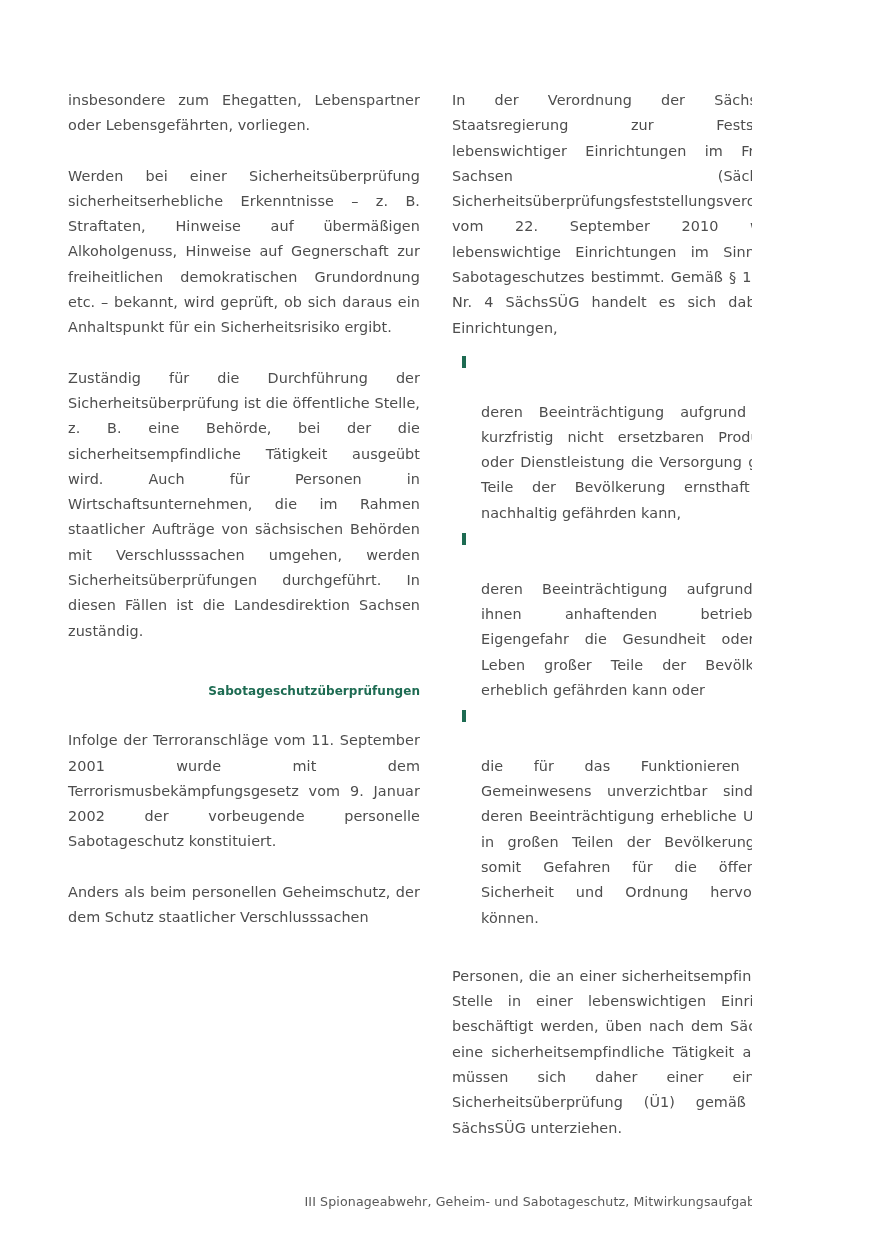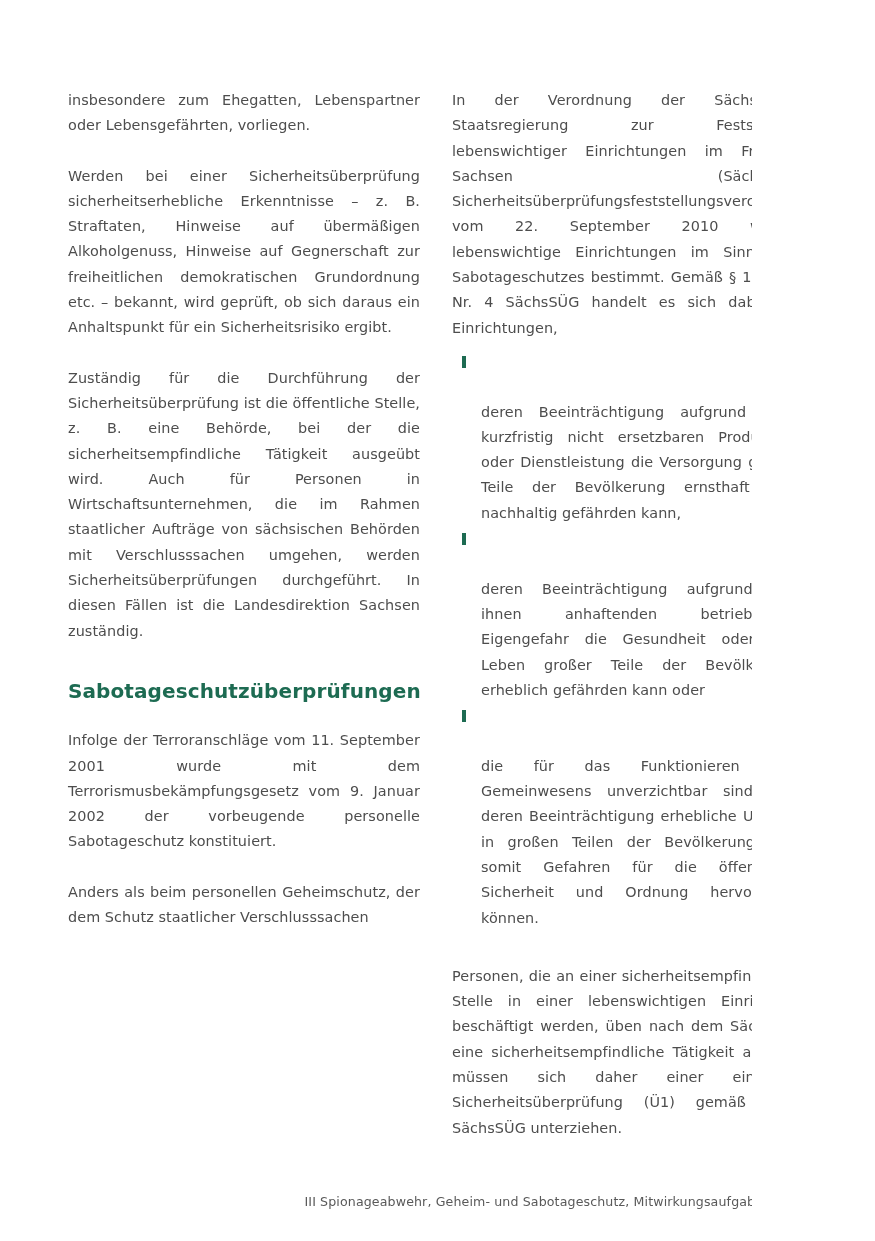--- a/index.html
+++ b/index.html
@@ -43,21 +43,21 @@
     white-space: pre-line;
   }
   p.para.last {
     margin-bottom: 0;
   }
   p.para.tight {
     margin-bottom: 0;
   }
   h2.section-heading {
     margin: 0 0 24px 0;
-    font-size: 20px;
+    font-size: 12px;
     line-height: 25.3px;
     font-weight: bold;
     color: #1d6b52;
     text-align: right;
     letter-spacing: 0.005em;
   }
   .spacer-before-heading {
     height: 10px;
   }
   ul.bullets {

